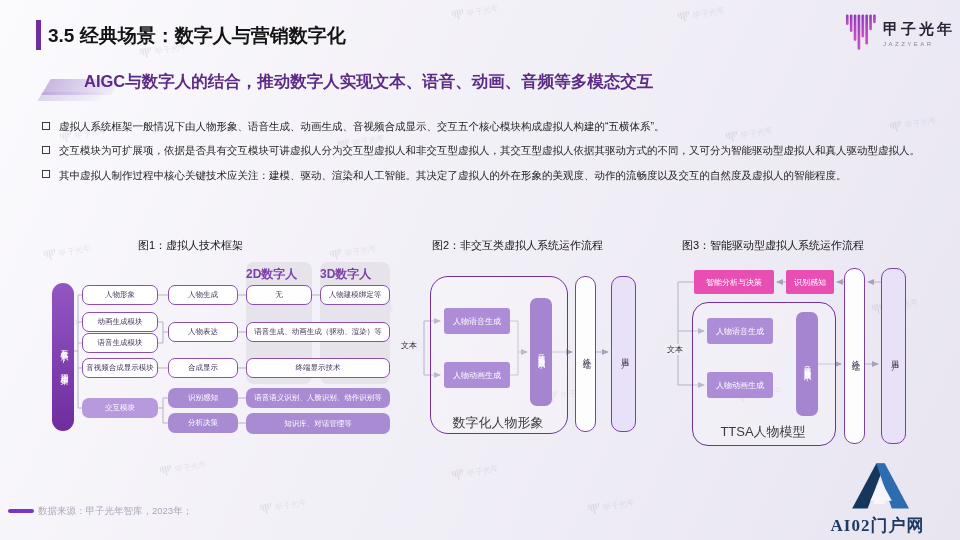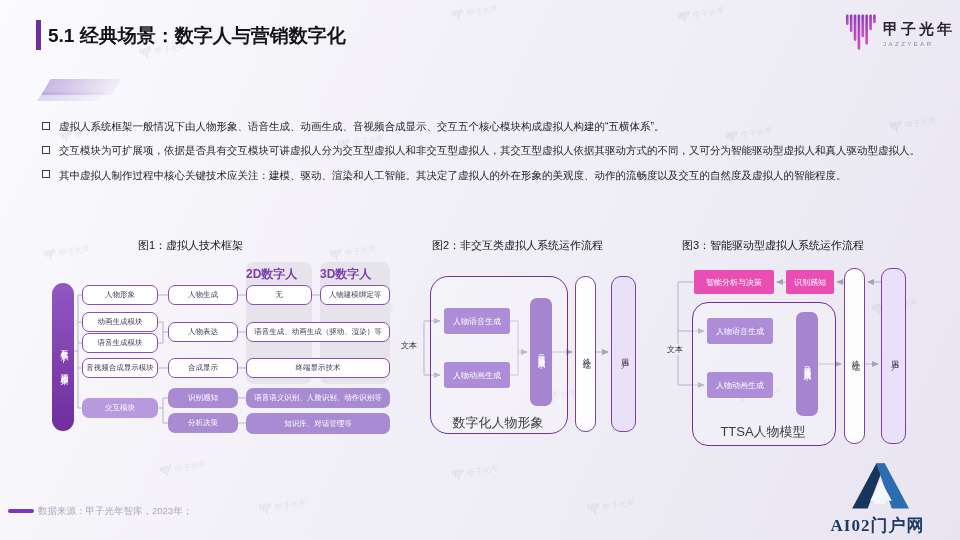--- a/index.html
+++ b/index.html
@@ -276,21 +276,21 @@
           <rect x="2.5" y="0" width="1.5" height="7"></rect>
           <rect x="5" y="0" width="1.5" height="10"></rect>
           <rect x="7.5" y="0" width="1.5" height="6"></rect>
           <rect x="10" y="0" width="1.5" height="4"></rect>
         </g>
       </svg>
       <span>甲子光年</span>
     </div>
 
   <div class="accent-bar"></div>
-  <div class="page-title">5.1 经典场景：数字人与营销数字化</div>
+  <div class="page-title">3.5 经典场景：数字人与营销数字化</div>
 
   <div class="brand">
     <svg width="30" height="40" viewBox="0 0 34 42">
       <defs>
         <linearGradient id="bg1" x1="0" y1="0" x2="1" y2="1">
           <stop offset="0" stop-color="#6d2ea6"></stop>
             <stop offset=".55" stop-color="#b44bc8"></stop>
             <stop offset="1" stop-color="#f055a8"></stop>
         </linearGradient>
       </defs>
@@ -306,20 +306,21 @@
       </g>
     </svg>
     <div class="brand-txt">
       <span class="brand-name">甲子光年</span>
       <span class="brand-sub">JAZZYEAR</span>
     </div>
   </div>
 
   <div class="deco1"></div>
   <div class="deco2"></div>
+  <div class="subtitle">AIGC与数字人的结合，推动数字人实现文本、语音、动画、音频等多模态交互</div>
 
   <div class="bullets">
     <div class="bullet">
       <span class="bsq"></span>
       <span>虚拟人系统框架一般情况下由人物形象、语音生成、动画生成、音视频合成显示、交互五个核心模块构成虚拟人构建的“五横体系”。</span>
     </div>
     <div class="bullet">
       <span class="bsq"></span>
       <span>交互模块为可扩展项，依据是否具有交互模块可讲虚拟人分为交互型虚拟人和非交互型虚拟人，其交互型虚拟人依据其驱动方式的不同，又可分为智能驱动型虚拟人和真人驱动型虚拟人。</span>
     </div>

